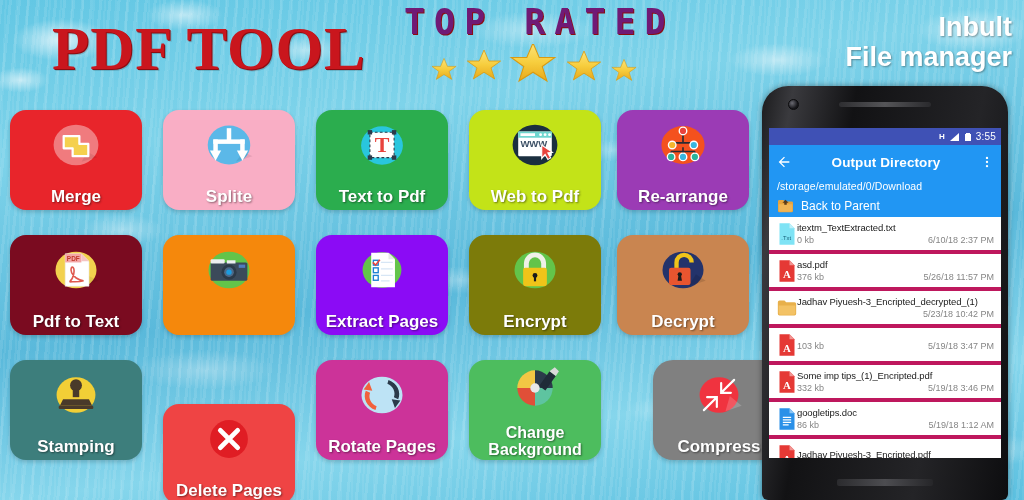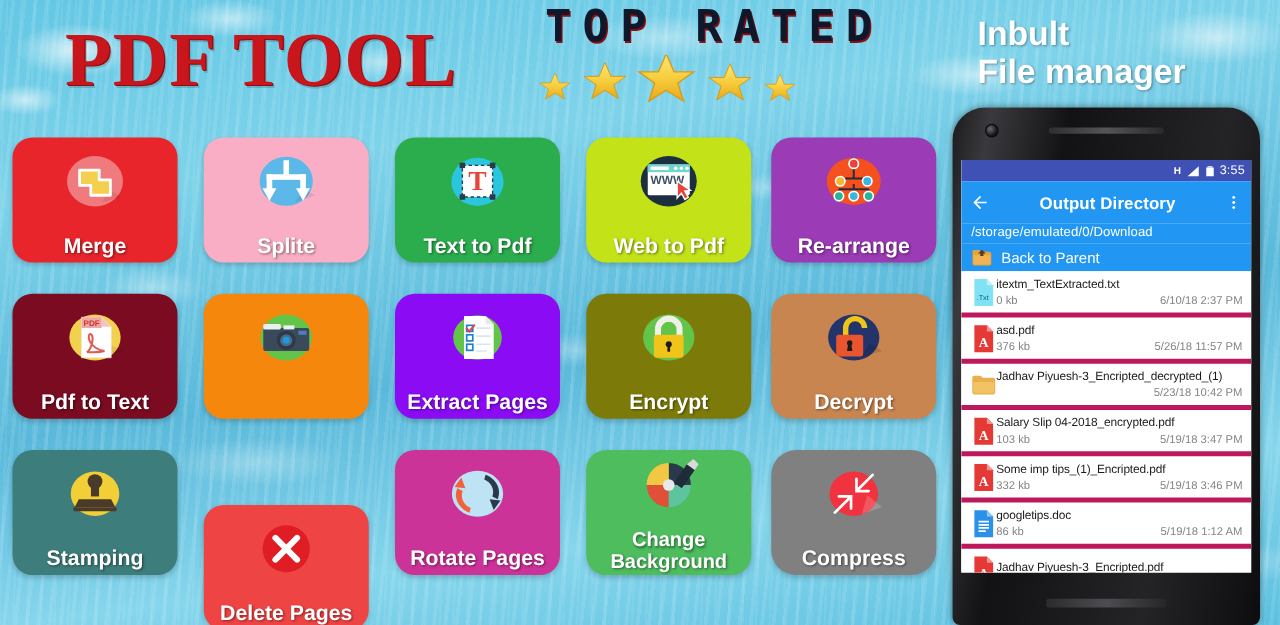--- a/index.html
+++ b/index.html
@@ -37,31 +37,31 @@
   
   #pdf-tool-title {
     position: absolute; left: 52px; top: 14px;
     font-family: "Liberation Serif", serif;
     font-size: 61px; font-weight: 700; letter-spacing: 1px;
     color: #c9161d;
     text-shadow: 1px 1px 0 #8d0d11, 2px 2px 0 rgba(0,0,0,.15);
     white-space: nowrap;
   }
   #top-rated-title {
-    position: absolute; left: 436px; top: 2px;
+    position: absolute; left: 404px; top: 2px;
     font-family: "DejaVu Sans Mono", monospace;
     font-size: 35px; font-weight: 700; letter-spacing: 9px;
-    color: #0f172a;
+    color: #701a75;
     text-shadow: 1px 1px 0 #8d0d11;
     white-space: nowrap;
   }
   #stars { position: absolute; left: 432px; top: 44px; width: 220px; height: 52px; }
   #inbult-title {
     position: absolute; left: 782px; top: 12px; width: 230px;
-    text-align: left; line-height: 1.12;
+    text-align: right; line-height: 1.12;
     font-size: 27px; font-weight: 700; color: #ffffff;
     text-shadow: 1px 1px 2px rgba(0,0,0,.35);
   }
 
   
   .tile {
     position: absolute;
     width: 132px; height: 100px;
     border-radius: 16px;
     overflow: hidden;
@@ -386,21 +386,21 @@
         <path d="M50 50 L16 50 A34 34 0 0 1 50 16 Z" fill="#f2c744"></path>
         <path d="M50 50 L50 84 A34 34 0 0 1 16 50 Z" fill="#e04f38"></path>
         <path d="M50 50 L84 50 A34 34 0 0 1 50 84 Z" fill="#5ec4a0"></path>
         <circle cx="50" cy="50" r="9" fill="#e8e8e8"></circle>
         <path d="M58 46 L78 18 L90 27 L70 55 Z" fill="#1f2b38"></path>
         <path d="M78 18 L90 27 L96 18 L88 10 Z" fill="#d9d9d9"></path>
         </svg>
       </div>
       <div class="tile-label">Change<br>Background</div>
     </div>
-    <div class="tile" style="left: 617px; top: 360px; background: rgb(128, 128, 128); border-radius: 20px;">
+    <div class="tile" style="left: 653px; top: 360px; background: rgb(128, 128, 128); border-radius: 20px;">
       <div class="icon-wrap">
         <svg width="58" height="54" viewBox="0 0 100 100">
           <ellipse cx="50" cy="50" rx="36" ry="33" fill="#f0333f"></ellipse>
         <path d="M70 52 L92 70 L62 80 Z" fill="rgba(255,255,255,.18)"></path>
         <g stroke="#fff" stroke-width="4" stroke-linecap="round" fill="none">
           <path d="M78 22 L54 46 M54 28 L54 46 L72 46"></path>
           <path d="M22 78 L46 54 M46 72 L46 54 L28 54"></path>
         </g>
         </svg>
       </div>
@@ -495,21 +495,20 @@
             </div>
           </div>
         </div>
         <div class="file-row">
           <svg class="fi" viewBox="0 0 24 28">
             <path d="M3 1h12l6 6v20H3z" fill="#e53935"></path>
             <path d="M15 1l6 6h-6z" fill="#f19492"></path>
             <text x="12" y="22" font-size="13" font-family="Liberation Serif, serif" fill="#fff" text-anchor="middle" font-weight="700">A</text>
           </svg>
           <div class="file-meta">
-            <div class="file-name">Salary Slip 04-2018_encrypted.pdf</div>
             <div class="file-sub">
               <span class="file-size">103 kb</span>
               <span class="file-date">5/19/18 3:47 PM</span>
             </div>
           </div>
         </div>
         <div class="file-row">
           <svg class="fi" viewBox="0 0 24 28">
             <path d="M3 1h12l6 6v20H3z" fill="#e53935"></path>
             <path d="M15 1l6 6h-6z" fill="#f19492"></path>

